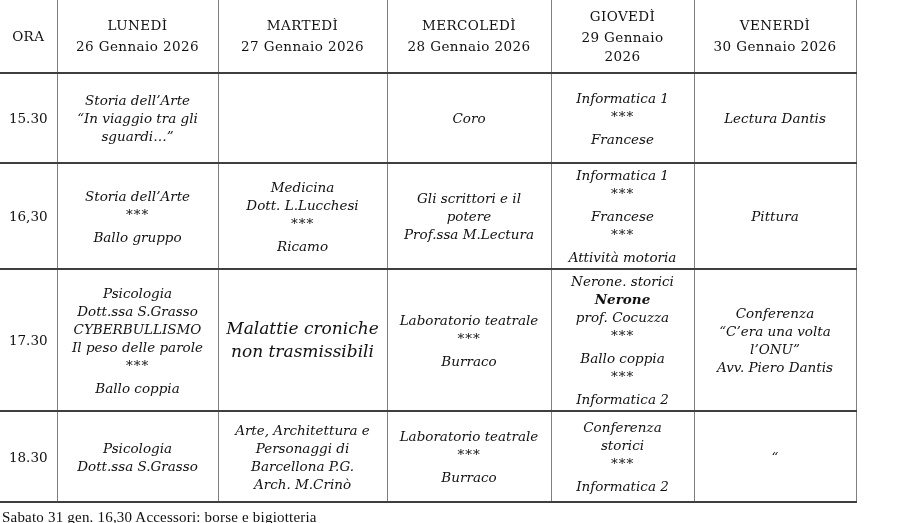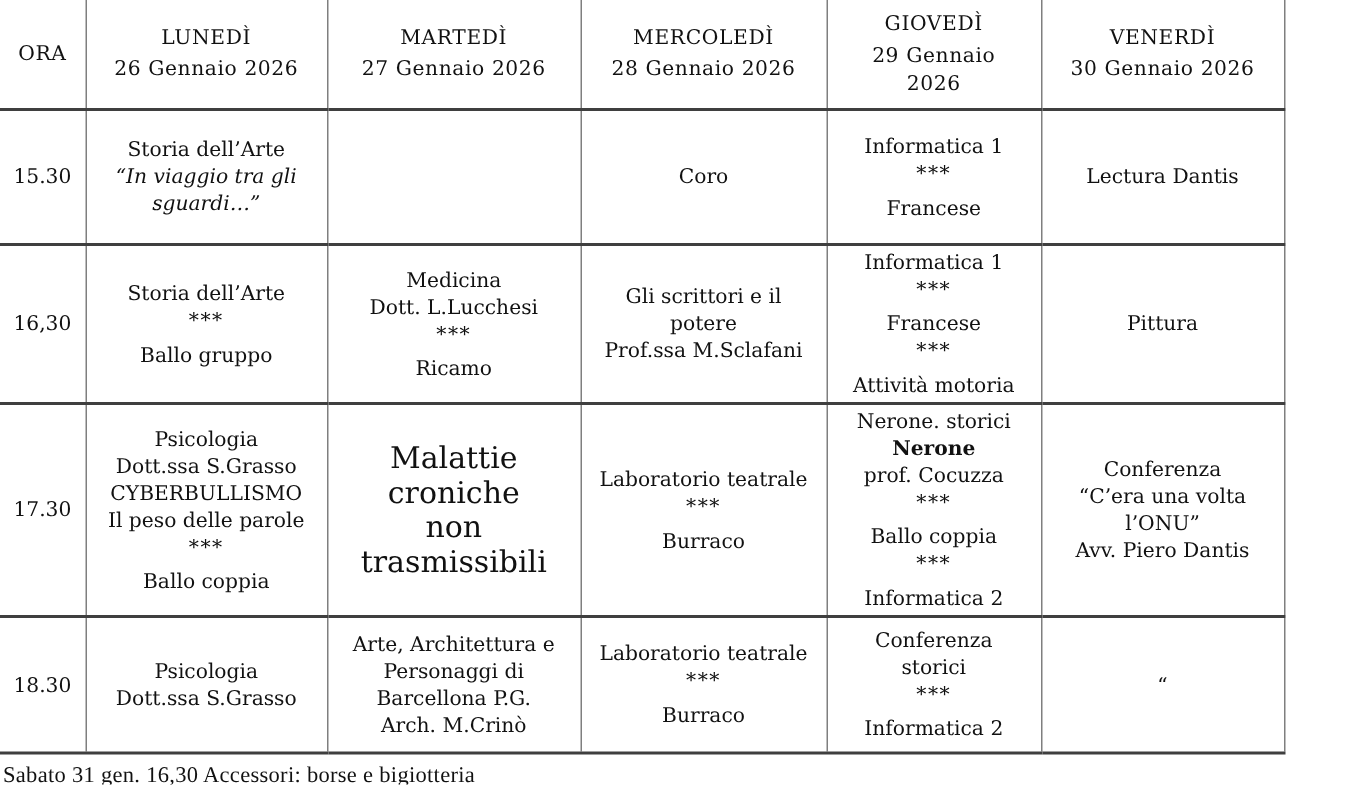--- a/index.html
+++ b/index.html
@@ -20,24 +20,24 @@
   thead th{font-size:13.5px;letter-spacing:.4px;}
   thead tr{height:73px;}
   tbody tr:nth-child(1){height:90px;}
   tbody tr:nth-child(2){height:90px;}
   tbody tr:nth-child(3){height:141px;}
   tbody tr:nth-child(4){height:91px;}
   .day-name{line-height:19px;margin-bottom:2px;}
   .day-date{line-height:19px;}
   td{font-size:13.5px;}
   .time-cell{font-size:13.5px;margin-left:44px;}
-  .line{line-height:18px;}
+  .line{line-height:18px;font-style:italic;}
   .it{font-style:italic;}
   .bd{font-weight:bold;}
-  .lg{font-size:20px;line-height:23px;}
+  .lg{font-size:17px;line-height:23px;}
   .sep{margin-bottom:5px;letter-spacing:1px;}
   .footer-note{
     margin:6px 0 0 2px;font-size:15px;letter-spacing:.2px;
     font-family:"Liberation Serif", serif;color:#111111;
   }
 </style>
 </head>
 <body style="background: rgb(255, 255, 255);">
 
 <div class="sheet">
@@ -106,21 +106,21 @@
           </td>
           <td>
             <div class="line">Medicina</div>
             <div class="line">Dott. L.Lucchesi</div>
             <div class="line sep">***</div>
             <div class="line">Ricamo</div>
           </td>
           <td>
             <div class="line">Gli scrittori e il</div>
             <div class="line">potere</div>
-            <div class="line">Prof.ssa M.Sclafani</div>
+            <div class="line">Prof.ssa M.Lectura</div>
           </td>
           <td>
             <div class="line">Informatica 1</div>
             <div class="line sep">***</div>
             <div class="line">Francese</div>
             <div class="line sep">***</div>
             <div class="line">Attività motoria</div>
           </td>
           <td>
             <div class="line">Pittura</div>

